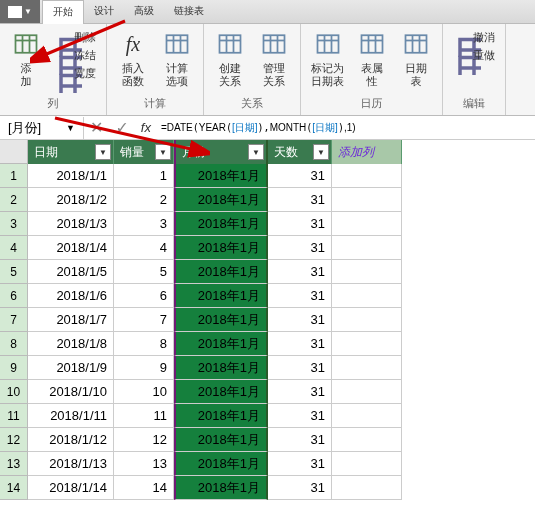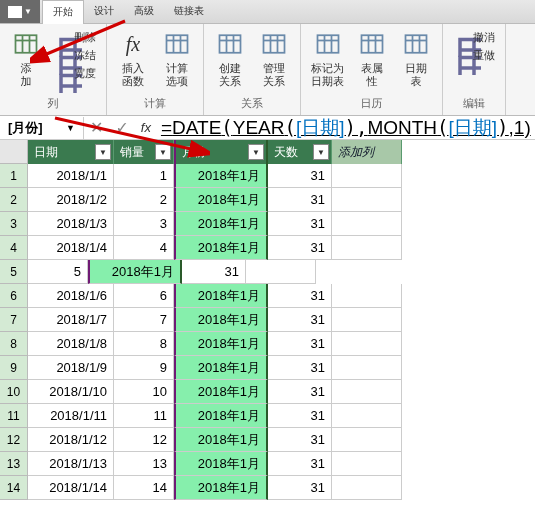--- a/index.html
+++ b/index.html
@@ -17,43 +17,43 @@
     .ribbon { height: 92px; background: #f5f5f5; border-bottom: 1px solid #bbb; display: flex; position: relative; }
     .ribbon-group { display: flex; flex-direction: column; border-right: 1px solid #ccc; padding: 2px 4px; }
     .ribbon-items { display: flex; flex: 1; }
     .ribbon-label { font-size: 11px; color: #666; text-align: center; padding: 2px 0; }
     .ribbon-btn { display: flex; flex-direction: column; align-items: center; padding: 2px 6px; cursor: pointer; font-size: 11px; color: #333; }
     .ribbon-btn .icon-box { width: 32px; height: 32px; display: flex; align-items: center; justify-content: center; margin-bottom: 2px; }
     .ribbon-btn-small { display: flex; align-items: center; padding: 1px 4px; cursor: pointer; font-size: 11px; color: #333; gap: 4px; }
     .ribbon-col { display: flex; flex-direction: column; justify-content: flex-start; padding: 2px; }
     
     .formula-bar { height: 24px; display: flex; align-items: center; border-bottom: 1px solid #ccc; background: #fff; }
-    .name-box { width: 84px; padding: 2px 8px; border-right: 1px solid #ccc; font-size: 13px; display: flex; align-items: center; justify-content: space-between; font-weight: bold; }
+    .name-box { width: 84px; padding: 2px 8px; border-right: 1px solid #ccc; font-size: 13px; display: flex; align-items: center; justify-content: space-between; }
     .fx-icon { padding: 0 6px; font-style: italic; font-size: 13px; color: #333; }
-    .formula-input { flex: 1; padding: 2px 4px; font-size: 19px; font-family: Consolas, monospace; text-decoration: underline; }
+    .formula-input { flex: 1; padding: 2px 4px; font-size: 10px; font-family: Consolas, monospace; }
     .formula-input .kw-date { color: #000; }
     .formula-input .kw-year { color: #000; }
     .formula-input .kw-month { color: #000; }
     .formula-input .field { color: #0070c0; }
     
     .grid-area { display: flex; }
     .row-headers { width: 28px; background: #e6e6e6; }
     .row-header { height: 24px; display: flex; align-items: center; justify-content: center; font-size: 12px; border-bottom: 1px solid #bbb; border-right: 1px solid #bbb; background: #d4ead4; }
     .corner { height: 24px; background: #e6e6e6; border-bottom: 1px solid #bbb; border-right: 1px solid #bbb; }
     
     .grid { flex: 1; }
     .col-headers { display: flex; height: 24px; }
     .col-header { background: #3a7a4f; color: #fff; font-size: 12px; display: flex; align-items: center; padding: 0 6px; border-right: 1px solid #5a9a6f; position: relative; }
-    .col-header.add { background: #a8c8a8; color: #0f172a; font-style: italic; }
+    .col-header.add { background: #a8c8a8; color: #6d28d9; font-style: italic; }
     .col-header .filter-btn { position: absolute; right: 2px; width: 16px; height: 16px; background: #fff; border: 1px solid #888; display: flex; align-items: center; justify-content: center; font-size: 8px; color: #333; }
     
     .data-row { display: flex; height: 24px; }
     .cell { border-right: 1px solid #ccc; border-bottom: 1px solid #ccc; padding: 0 6px; font-size: 13px; display: flex; align-items: center; }
     .cell.right { justify-content: flex-end; }
-    .cell.selected { background: #86efac; }
+    .cell.selected { background: #15803d; }
     
     .c-date { width: 86px; }
     .c-sales { width: 60px; }
     .c-month { width: 94px; }
     .c-days { width: 64px; }
     .c-add { width: 70px; }
     
     .col-month-sel { border-left: 2px solid #701a75; border-right: 2px solid #2a5a2a; }
     
     .arrow-red { position: absolute; pointer-events: none; z-index: 100; }
@@ -335,20 +335,21 @@
           <div class="cell c-add"></div>
         </div>
         <div class="data-row">
           <div class="cell c-date right">2018/1/4</div>
           <div class="cell c-sales right">4</div>
           <div class="cell c-month right selected col-month-sel">2018年1月</div>
           <div class="cell c-days right">31</div>
           <div class="cell c-add"></div>
         </div>
         <div class="data-row">
+          <div class="cell c-date right">2018/1/5</div>
           <div class="cell c-sales right">5</div>
           <div class="cell c-month right selected col-month-sel">2018年1月</div>
           <div class="cell c-days right">31</div>
           <div class="cell c-add"></div>
         </div>
         <div class="data-row">
           <div class="cell c-date right">2018/1/6</div>
           <div class="cell c-sales right">6</div>
           <div class="cell c-month right selected col-month-sel">2018年1月</div>
           <div class="cell c-days right">31</div>

